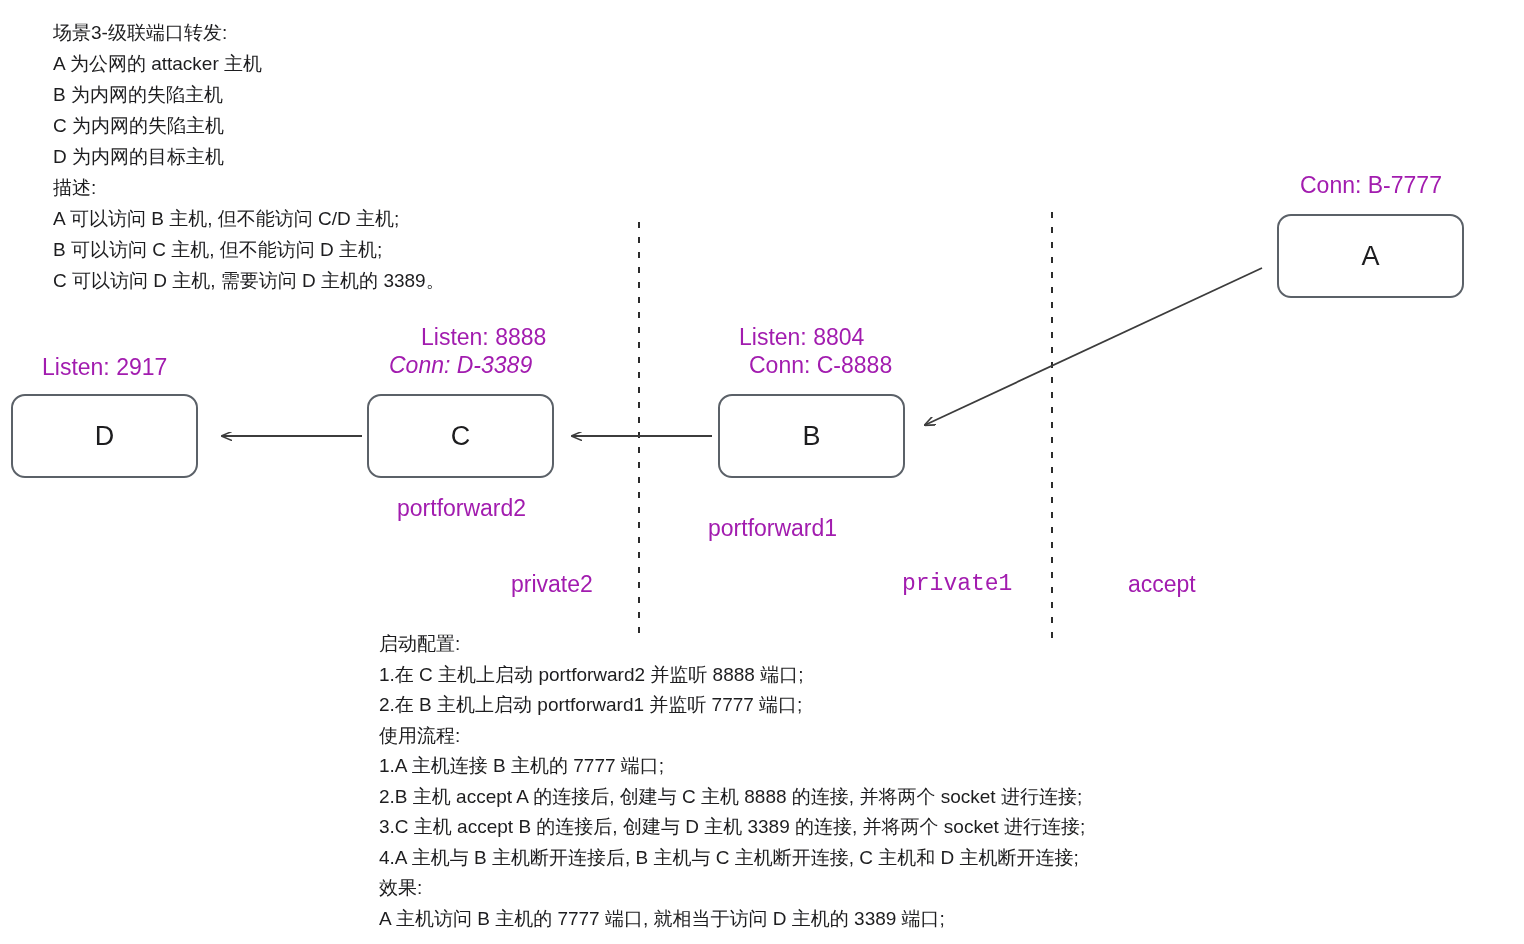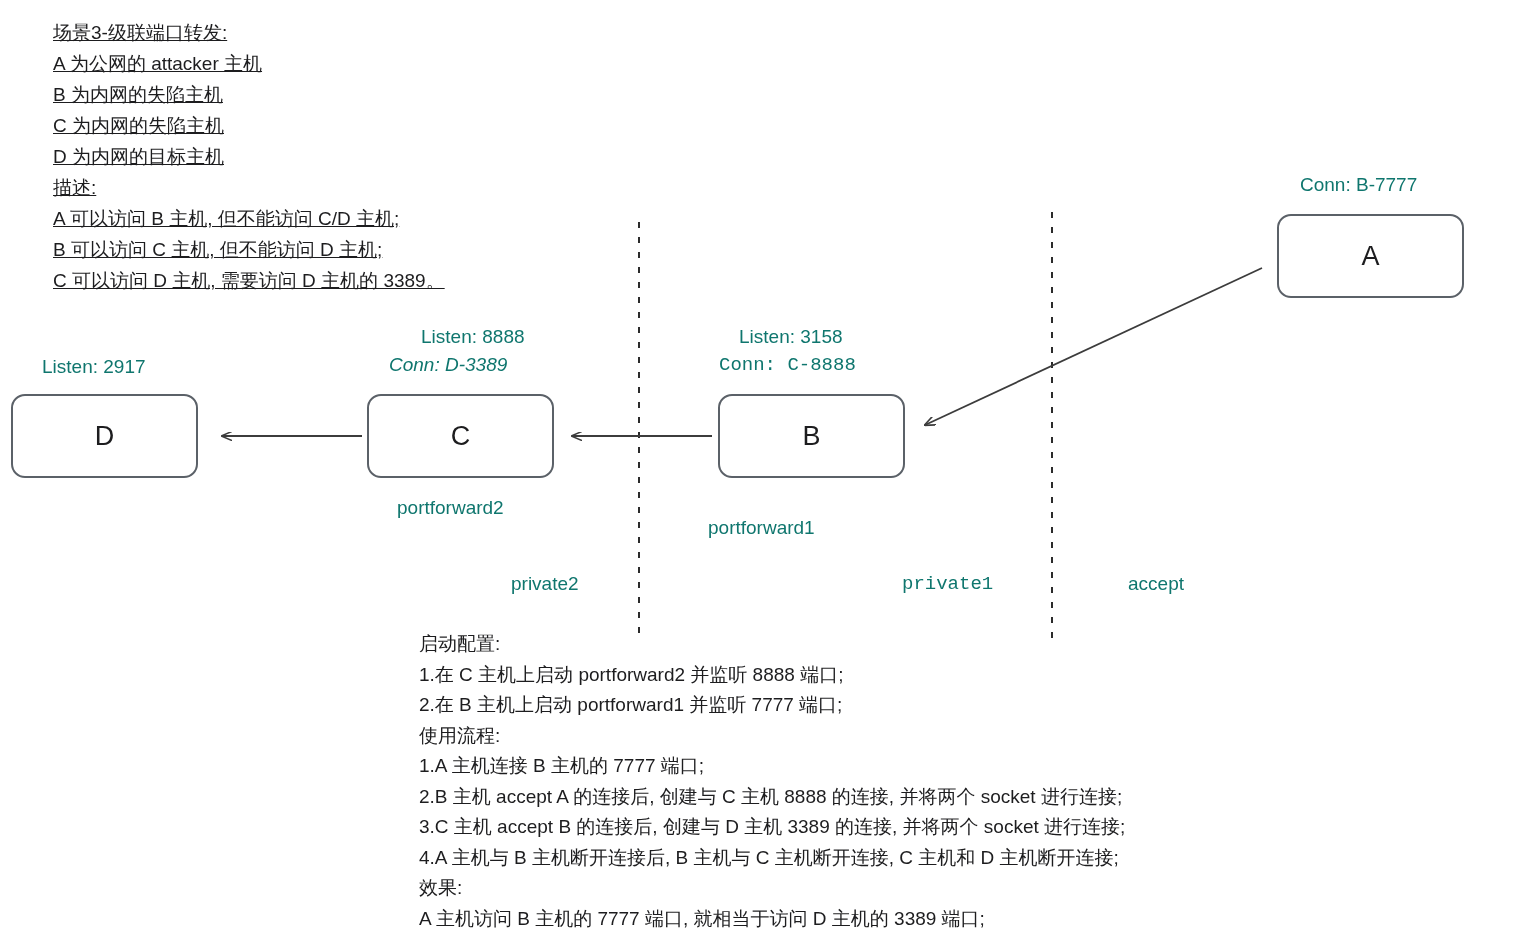--- a/index.html
+++ b/index.html
@@ -23,24 +23,24 @@
   }
   .txt {
     position: absolute;
     font-size: 19px;
     line-height: 31px;
     white-space: pre;
     color: #1d1d1f;
   }
   .label {
     position: absolute;
-    font-size: 19px;
+    font-size: 23px;
     line-height: 28px;
     white-space: pre;
-    color: #0f766e;
+    color: #a21caf;
   }
   .node {
     position: absolute;
     border: 2px solid #5b6168;
     border-radius: 14px;
     background: #ffffff;
     display: flex;
     align-items: center;
     justify-content: center;
     font-size: 27px;
@@ -53,21 +53,20 @@
     width: 1524px;
     height: 944px;
     pointer-events: none;
   }
   .desc-block {
     position: absolute;
     font-size: 19px;
     line-height: 30.5px;
     white-space: pre;
     color: #1d1d1f;
-    margin-left: 40px;
   }
 </style>
 </head>
 <body>
 
 <div class="canvas">
 
   <svg class="overlay" viewBox="0 0 1524 944">
     <defs>
       <marker id="arrowhead" markerWidth="11" markerHeight="9" refX="10" refY="4.5" orient="auto" markerUnits="userSpaceOnUse">
@@ -78,43 +77,43 @@
     <line x1="639" y1="222" x2="639" y2="641" stroke="#2b2b2b" stroke-width="2" stroke-dasharray="6 9"></line>
     <line x1="1052" y1="212" x2="1052" y2="641" stroke="#2b2b2b" stroke-width="2" stroke-dasharray="6 9"></line>
 
     <line x1="362" y1="436" x2="222" y2="436" stroke="#3c3c3c" stroke-width="1.8" marker-end="url(#arrowhead)"></line>
 
     <line x1="712" y1="436" x2="572" y2="436" stroke="#3c3c3c" stroke-width="1.8" marker-end="url(#arrowhead)"></line>
 
     <line x1="1262" y1="268" x2="925" y2="425" stroke="#3c3c3c" stroke-width="1.8" marker-end="url(#arrowhead)"></line>
   </svg>
 
-  <div class="txt" style="left:53px; top:17px;text-decoration:underline;">场景3-级联端口转发:
+  <div class="txt" style="left:53px; top:17px;">场景3-级联端口转发:
 A 为公网的 attacker 主机
 B 为内网的失陷主机
 C 为内网的失陷主机
 D 为内网的目标主机
 描述:
 A 可以访问 B 主机, 但不能访问 C/D 主机;
 B 可以访问 C 主机, 但不能访问 D 主机;
 C 可以访问 D 主机, 需要访问 D 主机的 3389。</div>
 
   <div class="node" style="left:11px; top:394px; width:187px; height:84px;">D</div>
 
   <div class="node" style="left:367px; top:394px; width:187px; height:84px;">C</div>
 
   <div class="node" style="left:718px; top:394px; width:187px; height:84px;">B</div>
 
   <div class="node" style="left:1277px; top:214px; width:187px; height:84px;">A</div>
 
   <div class="label" style="left:1300px; top:171px;">Conn: B-7777</div>
 
-  <div class="label" style="left:739px; top:323px;">Listen: 3158</div>
+  <div class="label" style="left:739px; top:323px;">Listen: 8804</div>
 
-  <div class="label" style="left:719px; top:351px;font-family:Liberation Mono, monospace;">Conn: C-8888</div>
+  <div class="label" style="left:749px; top:351px;">Conn: C-8888</div>
 
   <div class="label" style="left:389px; top:323px;margin-left:32px;">Listen: 8888</div>
 
   <div class="label" style="left:389px; top:351px;font-style:italic;">Conn: D-3389</div>
 
   <div class="label" style="left:42px; top:353px;">Listen: 2917</div>
 
   <div class="label" style="left:708px; top:514px;">portforward1</div>
 
   <div class="label" style="left:397px; top:494px;">portforward2</div>

